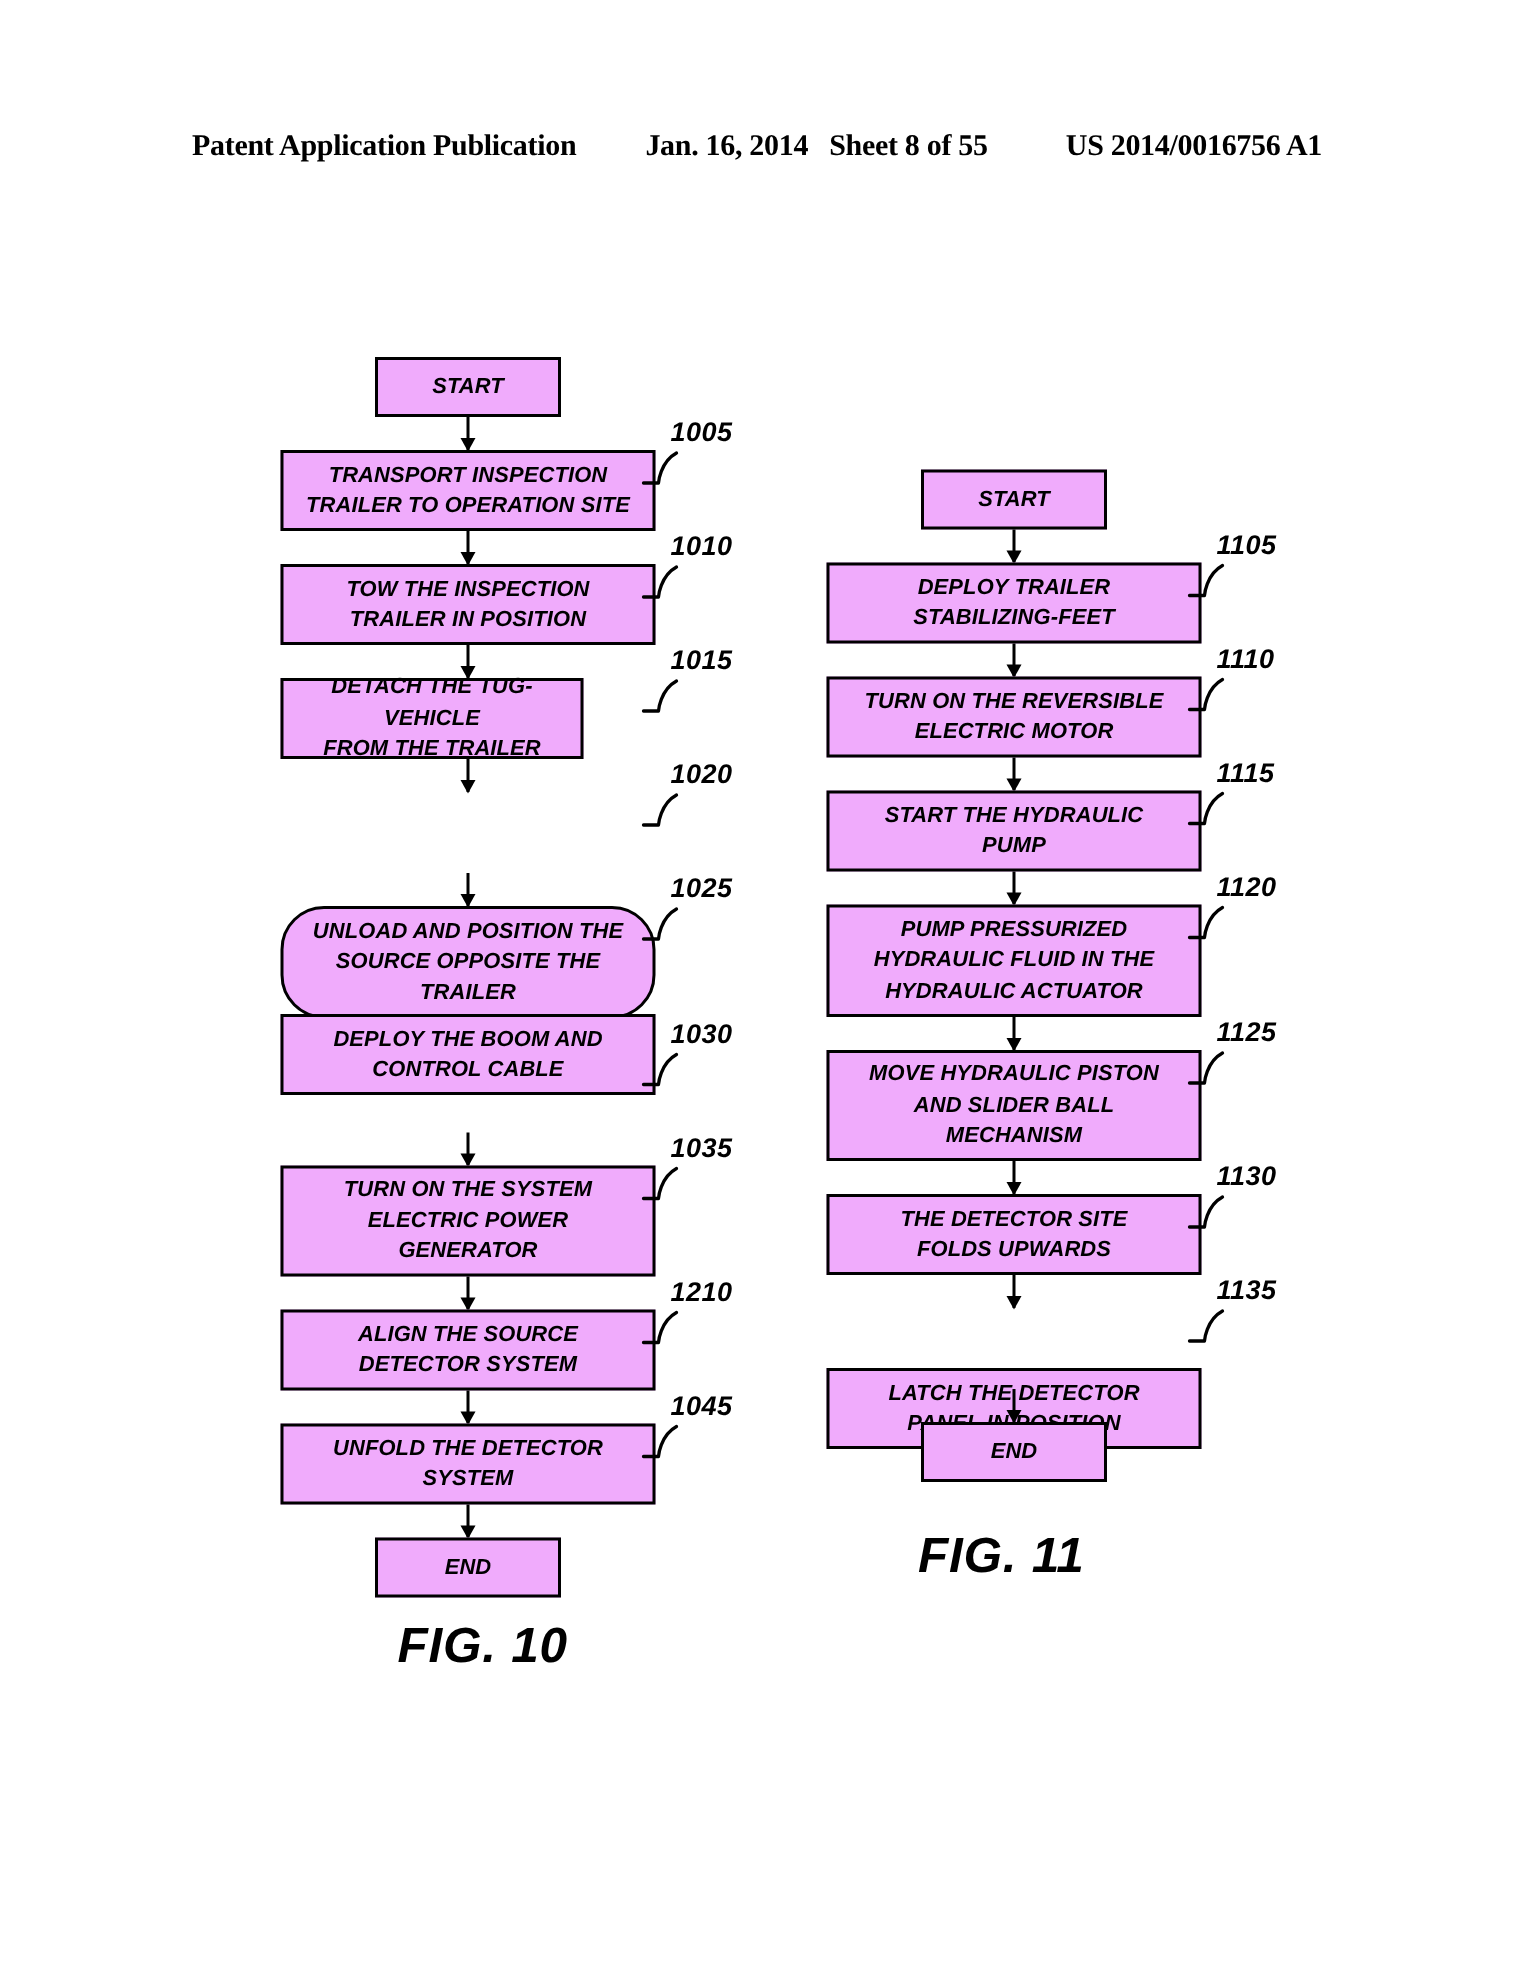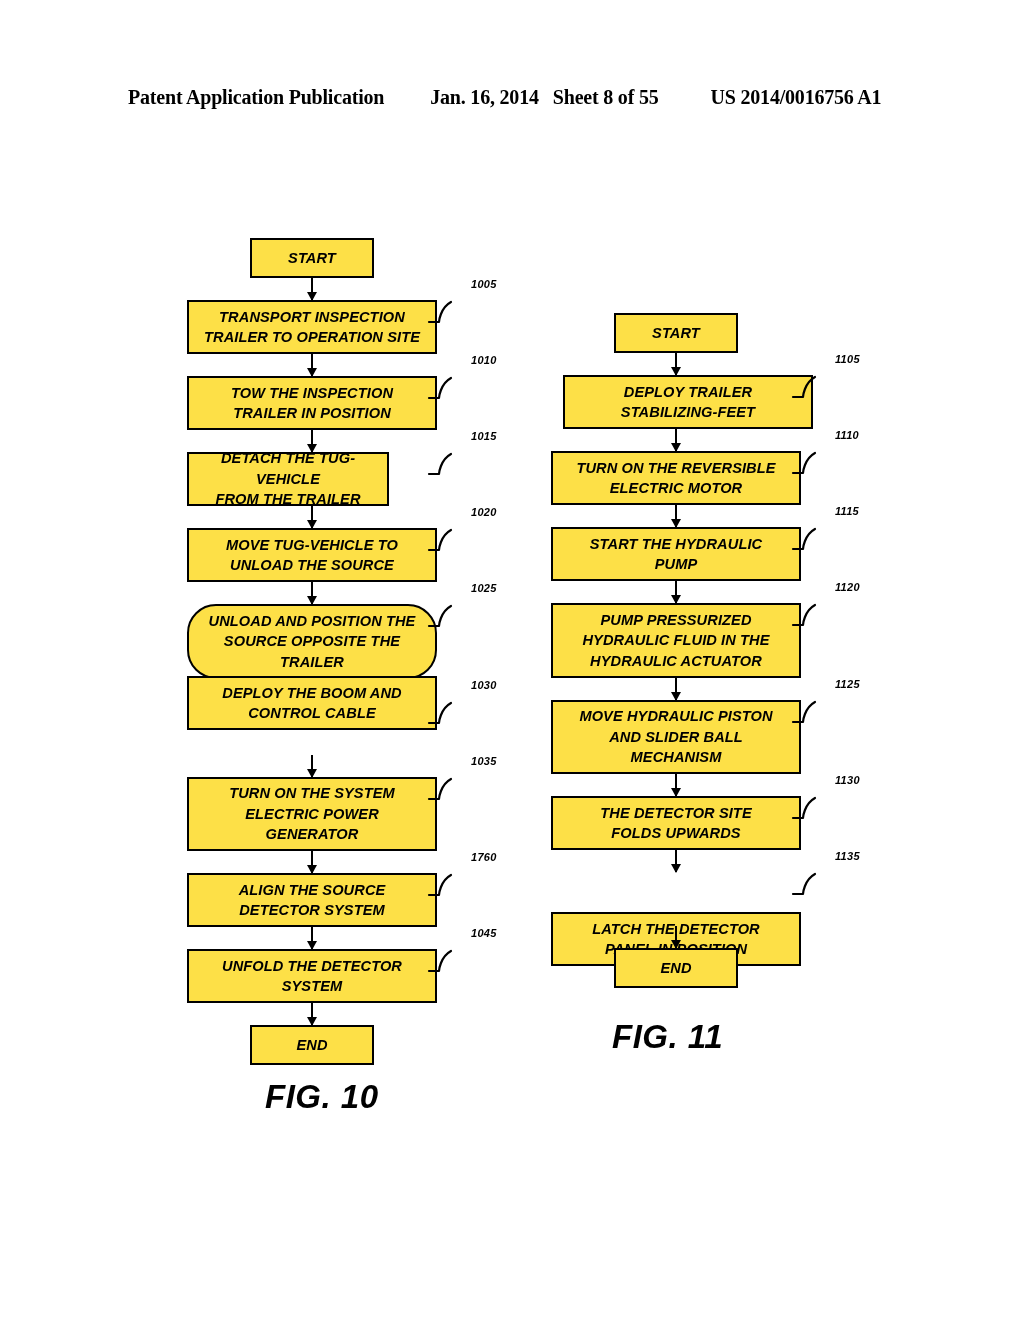--- a/index.html
+++ b/index.html
@@ -43,21 +43,21 @@
   #figure-11 { left: 544px; top: 313px; width: 330px; }
 
   .flow-col {
     position: relative;
   }
 
   .node {
     position: absolute;
     box-sizing: border-box;
     border: 2.5px solid #000;
-    background: #fde047;
+    background: #f0abfc;
     display: flex;
     align-items: center;
     justify-content: center;
     text-align: center;
   }
   .node .node-text {
     display: block;
     font-style: italic;
     font-weight: bold;
     font-size: 14.6px;
@@ -89,24 +89,23 @@
     border-left: 5.6px solid transparent;
     border-right: 5.6px solid transparent;
     border-top: 9px solid #000;
   }
 
   
   .ref {
     position: absolute;
     font-style: italic;
     font-weight: bold;
-    font-size: 11px;
+    font-size: 18px;
     letter-spacing: 0.3px;
     white-space: nowrap;
-    margin-left: 24px;
   }
   .leader {
     position: absolute;
     overflow: visible;
   }
 
   
   .fig-caption {
     position: absolute;
     font-style: italic;
@@ -154,24 +153,20 @@
       <div class="arrow" style="left: 130.7px; top: 192px; height: 22px;"></div>
       <div class="node process" style="left: 7px; top: 214px; width: 202px; height: 54px; justify-content: center;">
         <span class="node-text">DETACH THE TUG-VEHICLE
 FROM THE TRAILER</span>
       </div>
       <div class="ref" style="left: 267px; top: 192px;">1015</div>
       <svg class="leader" width="46" height="44" style="left: 247px; top: 210px;">
         <path d="M2,26 L12,26 M12,26 C12,26 13,12 24,6" stroke="#000" stroke-width="2.2" fill="none" stroke-linecap="round"></path>
       </svg>
       <div class="arrow" style="left: 130.7px; top: 268px; height: 22px;"></div>
-      <div class="node process" style="left: 7px; top: 290px; width: 250px; height: 54px;">
-        <span class="node-text">MOVE TUG-VEHICLE TO
-UNLOAD THE SOURCE</span>
-      </div>
       <div class="ref" style="left: 267px; top: 268px;">1020</div>
       <svg class="leader" width="46" height="44" style="left: 247px; top: 286px;">
         <path d="M2,26 L12,26 M12,26 C12,26 13,12 24,6" stroke="#000" stroke-width="2.2" fill="none" stroke-linecap="round"></path>
       </svg>
       <div class="arrow" style="left: 130.7px; top: 344px; height: 22px;"></div>
       <div class="node process" style="left: 7px; top: 366px; width: 250px; height: 74.5px; border-radius: 29px;">
         <span class="node-text">UNLOAD AND POSITION THE
 SOURCE OPPOSITE THE
 TRAILER</span>
       </div>
@@ -196,21 +191,21 @@
       </div>
       <div class="ref" style="left: 267px; top: 516.5px;">1035</div>
       <svg class="leader" width="46" height="44" style="left: 247px; top: 534.5px;">
         <path d="M2,26 L12,26 M12,26 C12,26 13,12 24,6" stroke="#000" stroke-width="2.2" fill="none" stroke-linecap="round"></path>
       </svg>
       <div class="arrow" style="left: 130.7px; top: 613px; height: 22px;"></div>
       <div class="node process" style="left: 7px; top: 635px; width: 250px; height: 54px;">
         <span class="node-text">ALIGN THE SOURCE
 DETECTOR SYSTEM</span>
       </div>
-      <div class="ref" style="left: 267px; top: 613px;">1760</div>
+      <div class="ref" style="left: 267px; top: 613px;">1210</div>
       <svg class="leader" width="46" height="44" style="left: 247px; top: 631px;">
         <path d="M2,26 L12,26 M12,26 C12,26 13,12 24,6" stroke="#000" stroke-width="2.2" fill="none" stroke-linecap="round"></path>
       </svg>
       <div class="arrow" style="left: 130.7px; top: 689px; height: 22px;"></div>
       <div class="node process" style="left: 7px; top: 711px; width: 250px; height: 54px;">
         <span class="node-text">UNFOLD THE DETECTOR
 SYSTEM</span>
       </div>
       <div class="ref" style="left: 267px; top: 689px;">1045</div>
       <svg class="leader" width="46" height="44" style="left: 247px; top: 707px;">
@@ -223,21 +218,21 @@
     </div>
 </div>
 <div class="fig-caption" id="fig10-caption">FIG. 10</div>
 
 <div class="figure" id="figure-11">
   <div class="flow-col" id="flow-11" style="height: 675px;">
       <div class="node terminal" style="left: 70px; top: 0px; width: 124px; height: 40px;">
         <span class="node-text">START</span>
       </div>
       <div class="arrow" style="left: 130.7px; top: 40px; height: 22px;"></div>
-      <div class="node process" style="left: 7px; top: 62px; width: 250px; height: 54px; margin-left: 12px;">
+      <div class="node process" style="left: 7px; top: 62px; width: 250px; height: 54px;">
         <span class="node-text">DEPLOY TRAILER
 STABILIZING-FEET</span>
       </div>
       <div class="ref" style="left: 267px; top: 40px;">1105</div>
       <svg class="leader" width="46" height="44" style="left: 247px; top: 58px;">
         <path d="M2,26 L12,26 M12,26 C12,26 13,12 24,6" stroke="#000" stroke-width="2.2" fill="none" stroke-linecap="round"></path>
       </svg>
       <div class="arrow" style="left: 130.7px; top: 116px; height: 22px;"></div>
       <div class="node process" style="left: 7px; top: 138px; width: 250px; height: 54px;">
         <span class="node-text">TURN ON THE REVERSIBLE

